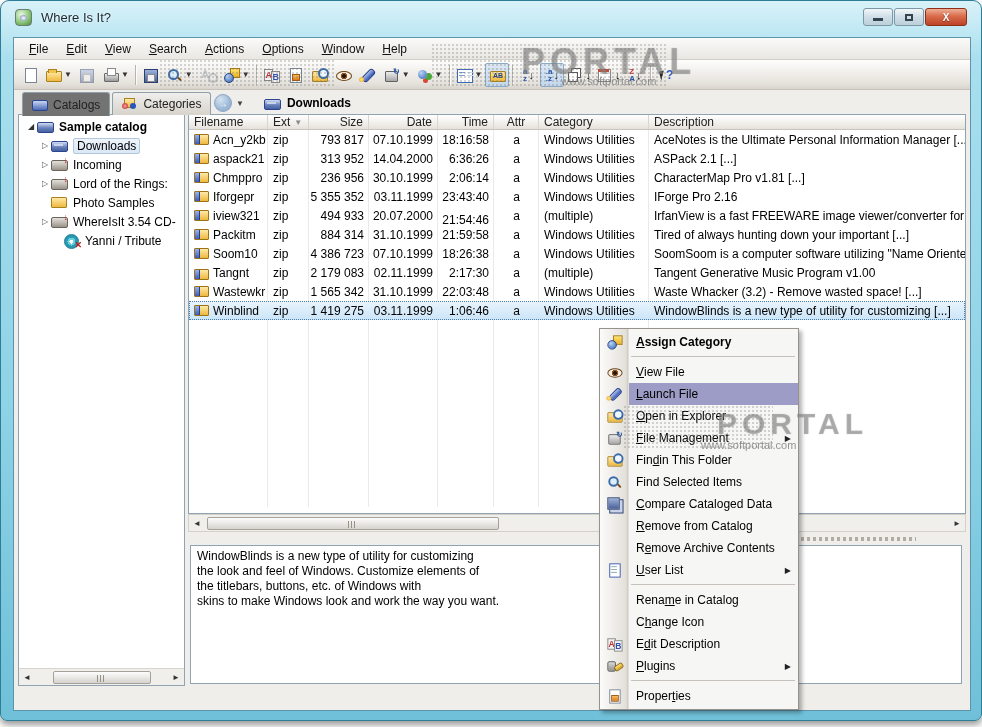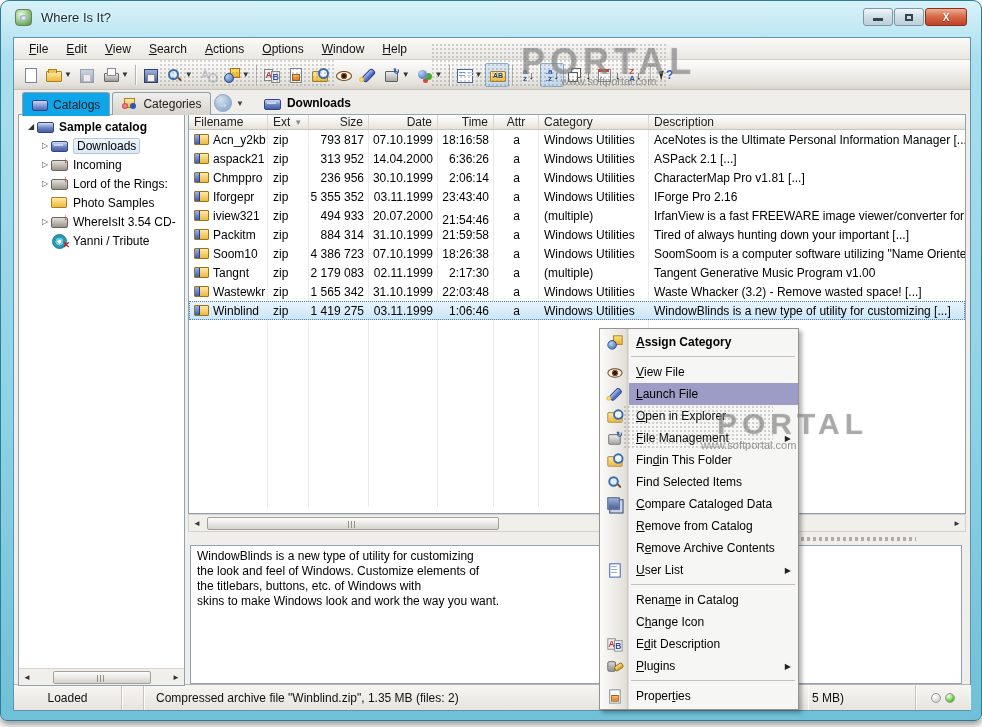--- a/index.html
+++ b/index.html
@@ -96,21 +96,21 @@
   .g-help::after { content:""; position:absolute; left:2px; top:4px; width:0; height:0; border-left:5px solid #222; border-bottom:9px solid transparent; transform:rotate(-15deg); }
   .g-userlist::before { content:""; position:absolute; left:3px; top:1px; width:10px; height:13px; background:#fff; border:1px solid #3858a8; }
   .g-userlist::after { content:""; position:absolute; left:5px; top:4px; width:6px; height:1px; background:#8aa; box-shadow:0 3px 0 #8aa,0 6px 0 #8aa; }
   .g-plugins::before { content:""; position:absolute; left:1px; top:3px; width:7px; height:9px; background:linear-gradient(#d8d8d8,#909090); border:1px solid #555; border-radius:2px; }
   .g-plugins::after { content:""; position:absolute; left:8px; top:6px; width:8px; height:4px; background:linear-gradient(#ffe080,#d8a020); border:1px solid #96700e; transform:rotate(-35deg); border-radius:2px; }
 
   
   #tabrow { position:absolute; left:8px; top:54px; height:23px; display:flex; z-index:3; }
   .tab { display:flex; align-items:center; padding:0 9px; margin-right:2px; font-size:12px; height:23px;
     border:1px solid #8ea0ac; border-bottom:none; border-radius:3px 3px 0 0; background:linear-gradient(#f0efec,#d7d3cc); color:#222; }
-  .tab.active { background:#0ea5e9; height:24px; }
+  .tab.active { background:#737373; height:24px; }
   .tab .g { width:16px; height:14px; margin-right:5px; }
   .tb-cat::before { content:""; position:absolute; left:0; top:2px; width:14px; height:9px; border-radius:2px;
     background:linear-gradient(#c8d6f2,#4a68b4); border:1px solid #2a4690; }
   .tb-cats::before { content:""; position:absolute; left:2px; top:1px; width:9px; height:8px; background:linear-gradient(#ffe9a6,#efb83e); border:1px solid #a8821e; }
   .tb-cats::after { content:""; position:absolute; left:0px; top:6px; width:6px; height:6px; border-radius:50%; background:radial-gradient(#f4a0a0,#c02020);
     box-shadow:8px 0 0 0 #2858b8; }
 
   
   #navbar { position:absolute; left:174px; top:54px; right:4px; height:22px; display:flex; align-items:center; font-size:12px; }
   .navbtn { width:18px; height:18px; border-radius:50%; border:1px solid #2c5a9a; color:#fff; font-size:10px; font-weight:bold;
@@ -383,21 +383,21 @@
           <div class="trow" style="padding-left: 20px;">
             <span class="exp"></span>
             <span class="ti ti-folder"></span>
             <span class="lbl">Photo Samples</span>
           </div>
           <div class="trow" style="padding-left: 20px;">
             <span class="exp">▷</span>
             <span class="ti ti-drive-in"></span>
             <span class="lbl">WhereIsIt 3.54 CD-</span>
           </div>
-          <div class="trow" style="padding-left: 20px;">
+          <div class="trow" style="padding-left: 20px; margin-left: 12px;">
             <span class="exp"></span>
             <span class="ti ti-cd-x"></span>
             <span class="lbl">Yanni / Tribute</span>
           </div>
         </div>
       <div class="hscroll">
         <span class="sarr">◄</span>
         <div class="strack">
           <div class="sthumb" style="left:18px;width:98px;"></div>
         </div>
@@ -624,21 +624,21 @@
               <span>a</span>
             </div>
             <div class="cell" style="width: 110px;">
               <span>Windows Utilities</span>
             </div>
             <div class="cell" style="flex: 1 1 0%;">
               <span>SoomSoom is a computer software utilizing "Name Oriente</span>
             </div>
           </div>
           <div class="lrow">
-            <div class="cell" style="width: 79px;">
+            <div class="cell" style="width: 79px; align-items: flex-end;">
               <span class="ic-zip"></span>
               <span>Tangnt</span>
             </div>
             <div class="cell" style="width: 41px;">
               <span>zip</span>
             </div>
             <div class="cell r" style="width: 60px;">
               <span>2 179 083</span>
             </div>
             <div class="cell r" style="width: 69px;">
@@ -724,36 +724,20 @@
 
     <div id="splitter">
         <div class="grip"></div>
       </div>
 
     <div id="descpanel">WindowBlinds is a new type of utility for customizing
 the look and feel of Windows. Customize elements of
 the titlebars, buttons, etc. of Windows with
 skins to make Windows look and work the way you want.</div>
 
-    <div id="statusbar">
-      <div class="seg" id="seg-state">
-          <span>Loaded</span>
-        </div>
-      <div class="seg" id="seg-gap"></div>
-      <div class="seg" id="seg-msg">
-          <span>Compressed archive file "Winblind.zip", 1.35 MB (files: 2)</span>
-        </div>
-      <div class="seg" id="seg-size">
-          <span>5 MB)</span>
-        </div>
-      <div class="seg" id="seg-leds">
-          <span class="led" style="background: radial-gradient(circle at 35% 30%, rgb(255, 255, 255), rgb(214, 214, 214) 70%);"></span>
-          <span class="led" style="background: radial-gradient(circle at 35% 30%, rgb(255, 255, 255), rgb(70, 198, 20) 70%);"></span>
-        </div>
-    </div>
   </div>
 
   <div id="ctxmenu">
       <div class="mitem bold">
         <span class="mico">
           <span class="g g-assign mi-assign"></span>
         </span>
         <span class="mlbl"><u>A</u>ssign Category</span>
       </div>
       <div class="msep"></div>

